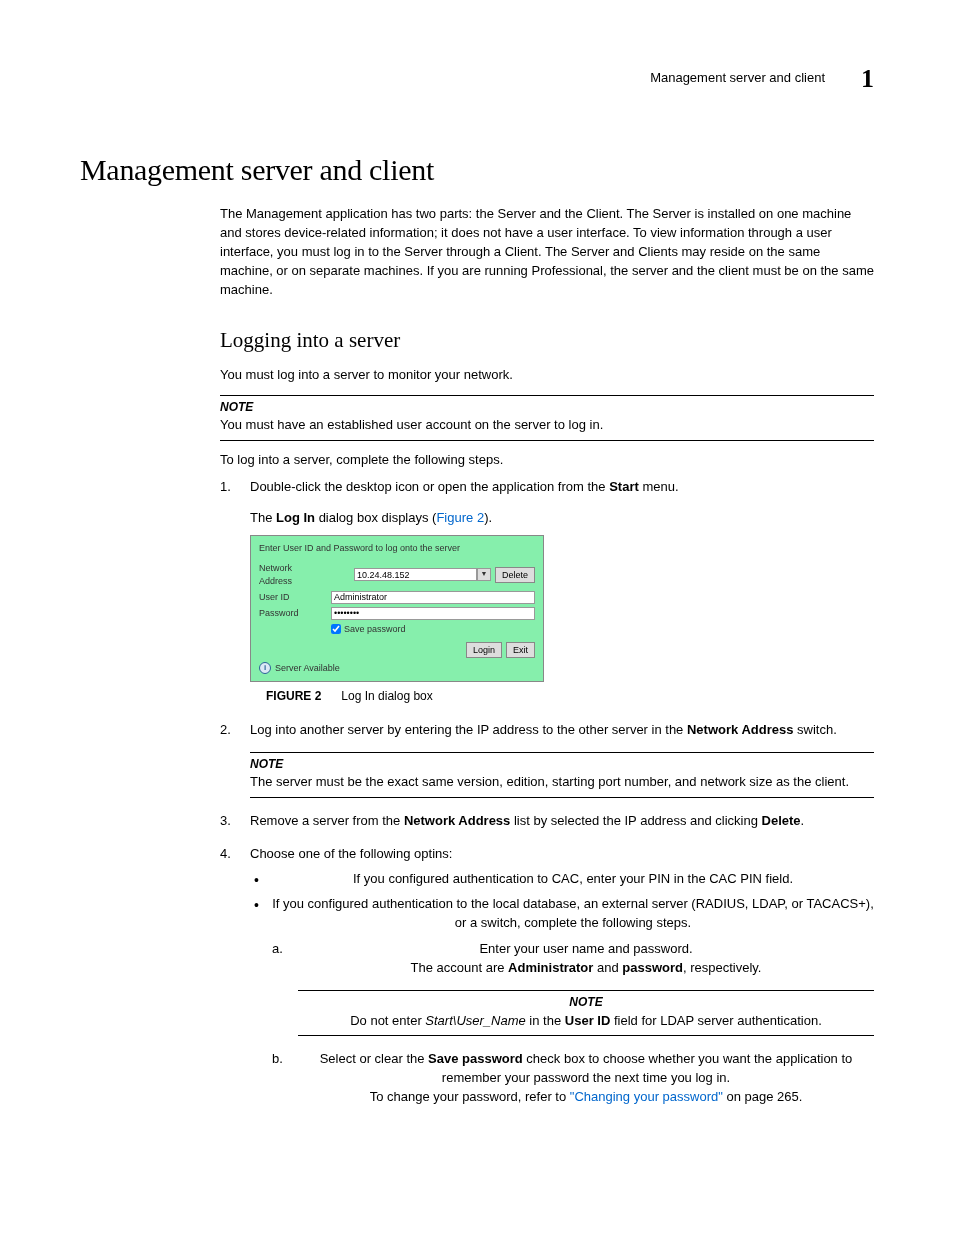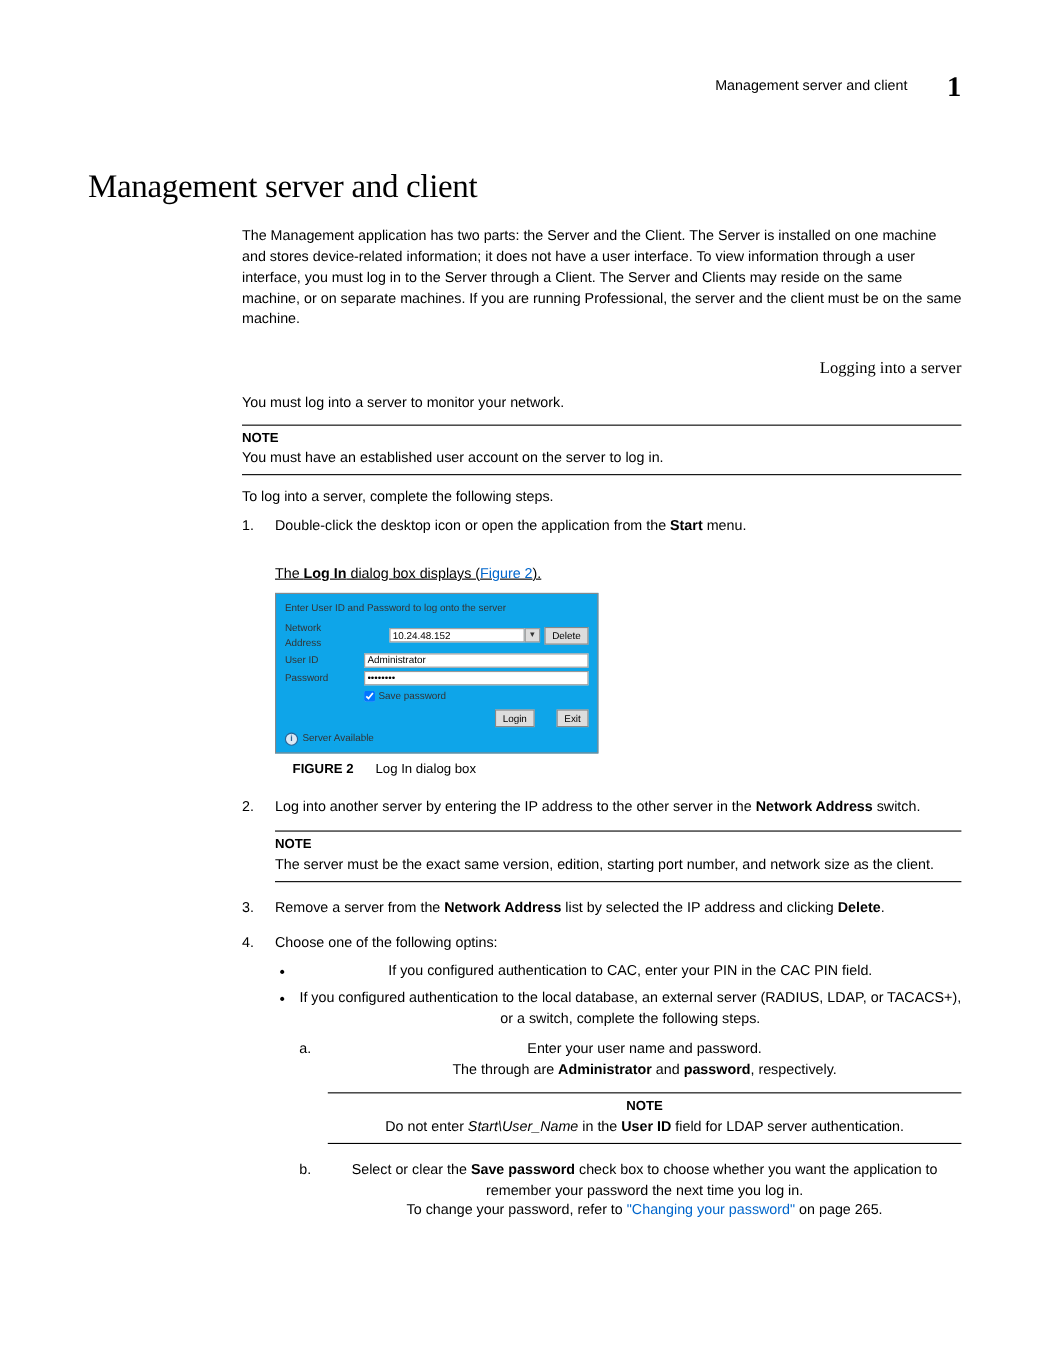--- a/index.html
+++ b/index.html
@@ -31,56 +31,56 @@
   h1 {
     font-family: Georgia, "Times New Roman", serif;
     font-weight: normal;
     font-size: 30px;
     margin: 0 0 14px 0;
     letter-spacing: -0.3px;
   }
   h2 {
     font-family: Georgia, "Times New Roman", serif;
     font-weight: normal;
-    font-size: 15px;
+    font-size: 21px;
     margin: 26px 0 10px 0;
-    text-align: right;
   }
   .body-indent {
     margin-left: 140px;
   }
   p { margin: 6px 0; }
   .note-block {
     border-top: 1px solid #000;
     border-bottom: 1px solid #000;
     padding: 3px 0 5px 0;
     margin: 10px 0;
   }
   .note-label {
     font-weight: bold;
     font-size: 12px;
+    font-style: italic;
   }
   ol.steps {
     padding-left: 0;
     margin: 8px 0;
     list-style: none;
     counter-reset: step;
   }
   ol.steps > li {
     counter-increment: step;
     margin: 8px 0 14px 0;
     padding-left: 30px;
     position: relative;
   }
   ol.steps > li::before {
     content: counter(step) ".";
     position: absolute;
     left: 0;
   }
-  .step-sub { margin-left: 0; margin-top: 24px; text-decoration: underline; }
+  .step-sub { margin-left: 0; margin-top: 12px; }
   ul.bullets {
     list-style: none;
     padding-left: 0;
     margin: 6px 0;
   }
   ul.bullets > li {
     position: relative;
     padding-left: 22px;
     margin: 6px 0;
     text-align: center;
@@ -114,21 +114,21 @@
   .fig-caption {
     font-size: 12px;
     margin: 6px 0 16px 16px;
   }
   .fig-caption .fig-label { font-weight: bold; margin-right: 20px; }
 
   
   .login-dialog {
     width: 276px;
     border: 1px solid #888;
-    background: #0ea5e9;
+    background: #86efac;
     font-family: Arial, sans-serif;
     font-size: 9px;
     color: #333;
     padding: 6px 8px 6px 8px;
     margin: 8px 0 4px 0;
   }
   .login-dialog .instr { margin-bottom: 6px; }
   .login-dialog .row {
     display: flex;
     align-items: center;
@@ -162,21 +162,21 @@
   }
   .login-dialog .btn {
     font-size: 9px;
     height: 16px;
     border: 1px solid #888;
     background: #ddd;
     padding: 0 6px;
     box-sizing: border-box;
   }
   .login-dialog .btn-row {
-    display:flex; justify-content:flex-end; gap:20px; margin-top:6px;
+    display:flex; justify-content:flex-end; gap:4px; margin-top:6px;
   }
   .login-dialog .status {
     display:flex; align-items:center; gap:4px; margin-top:4px;
   }
   .login-dialog .info-icon {
     width:10px;height:10px;border:1px solid #2a6496;border-radius:50%;
     color:#2a6496;font-weight:bold;font-size:8px;
     display:flex;align-items:center;justify-content:center;
     background:#dce9f5;
   }
@@ -266,21 +266,21 @@
 
     <li>
       <span>Choose one of the following optins:</span>
       <ul class="bullets">
         <li>If you configured authentication to CAC, enter your PIN in the CAC PIN field.</li>
         <li>
           <span>If you configured authentication to the local database, an external server (RADIUS, LDAP, or TACACS+), or a switch, complete the following steps.</span>
           <ol class="alpha">
             <li>
               <span>Enter your user name and password.</span><br>
-              <span>The through are </span><span class="bold">Administrator</span><span> and </span><span class="bold">password</span><span>, respectively.</span>
+              <span>The account are </span><span class="bold">Administrator</span><span> and </span><span class="bold">password</span><span>, respectively.</span>
 
               <div class="note-block" style="margin-top:12px;">
                 <div class="note-label">NOTE</div>
                 <div>
                   <span>Do not enter </span><span class="italic">Start\User_Name</span><span> in the </span><span class="bold">User ID</span><span> field for LDAP server authentication.</span>
                 </div>
               </div>
             </li>
             <li>
               <span>Select or clear the </span><span class="bold">Save password</span><span> check box to choose whether you want the application to remember your password the next time you log in.</span><br>

